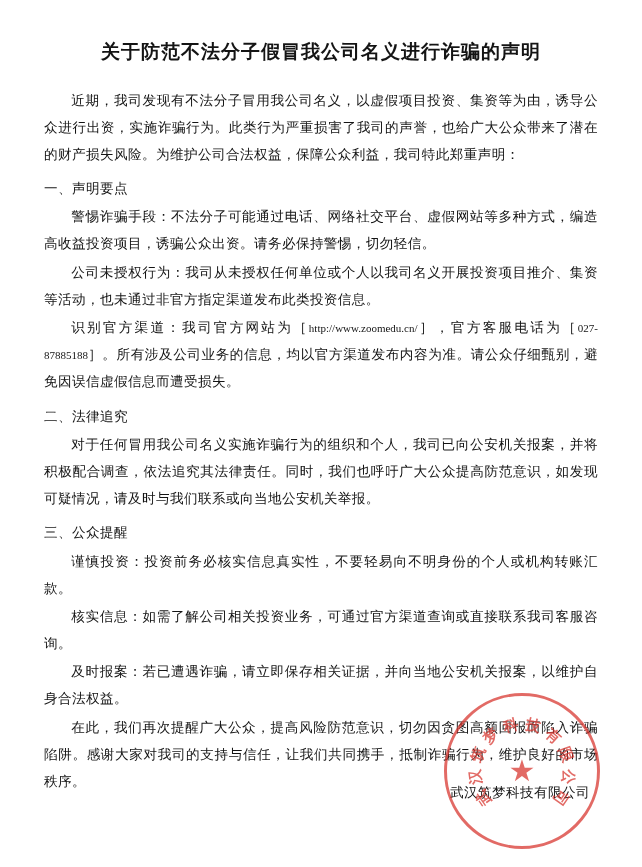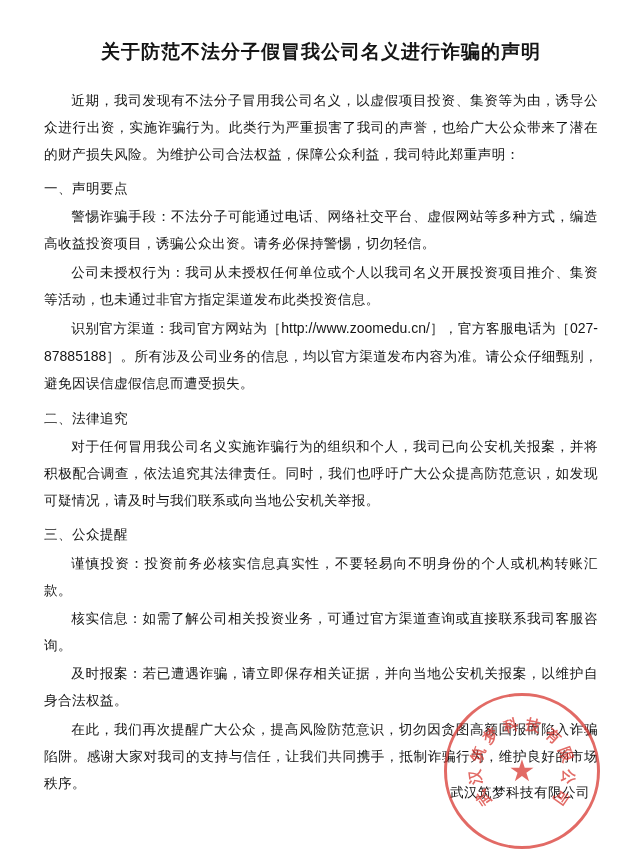--- a/index.html
+++ b/index.html
@@ -40,22 +40,22 @@
     letter-spacing: 0.4px;
   }
   .heading {
     font-size: 13.6px;
     line-height: 2.0;
     margin: 7px 0 1px 0;
     text-indent: 0;
     letter-spacing: 0.4px;
   }
   .mono {
-    font-family: Liberation Sans, sans-serif;
-    font-size: 14px;
+    font-family: Liberation Serif, serif;
+    font-size: 11px;
     letter-spacing: 0;
   }
   .sign-block {
     position: absolute;
     right: 52px;
     bottom: 59px;
     text-align: left;
     font-size: 13.6px;
     line-height: 2.1;
     letter-spacing: 0.4px;

